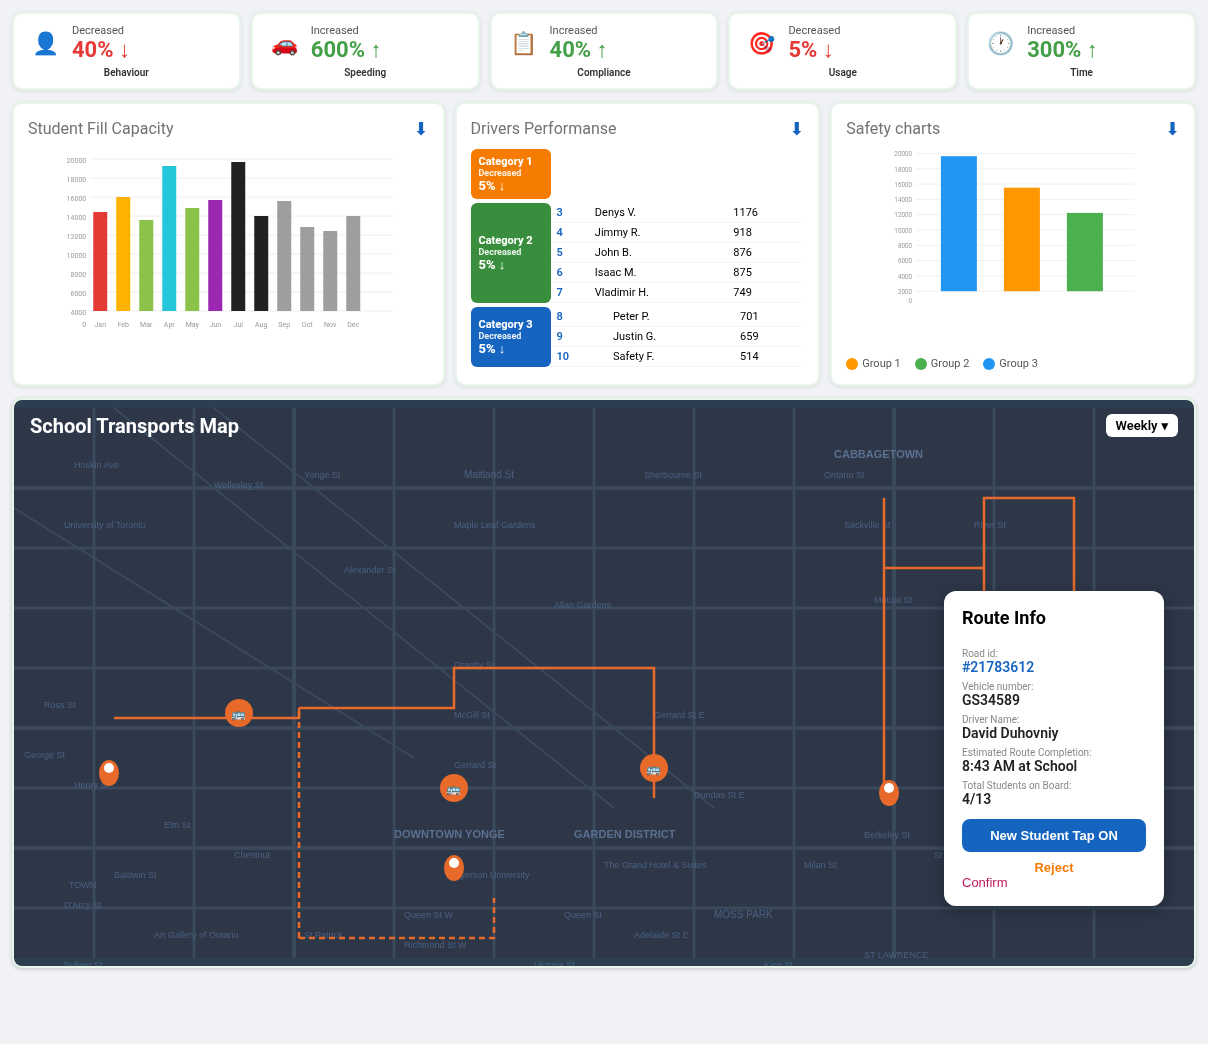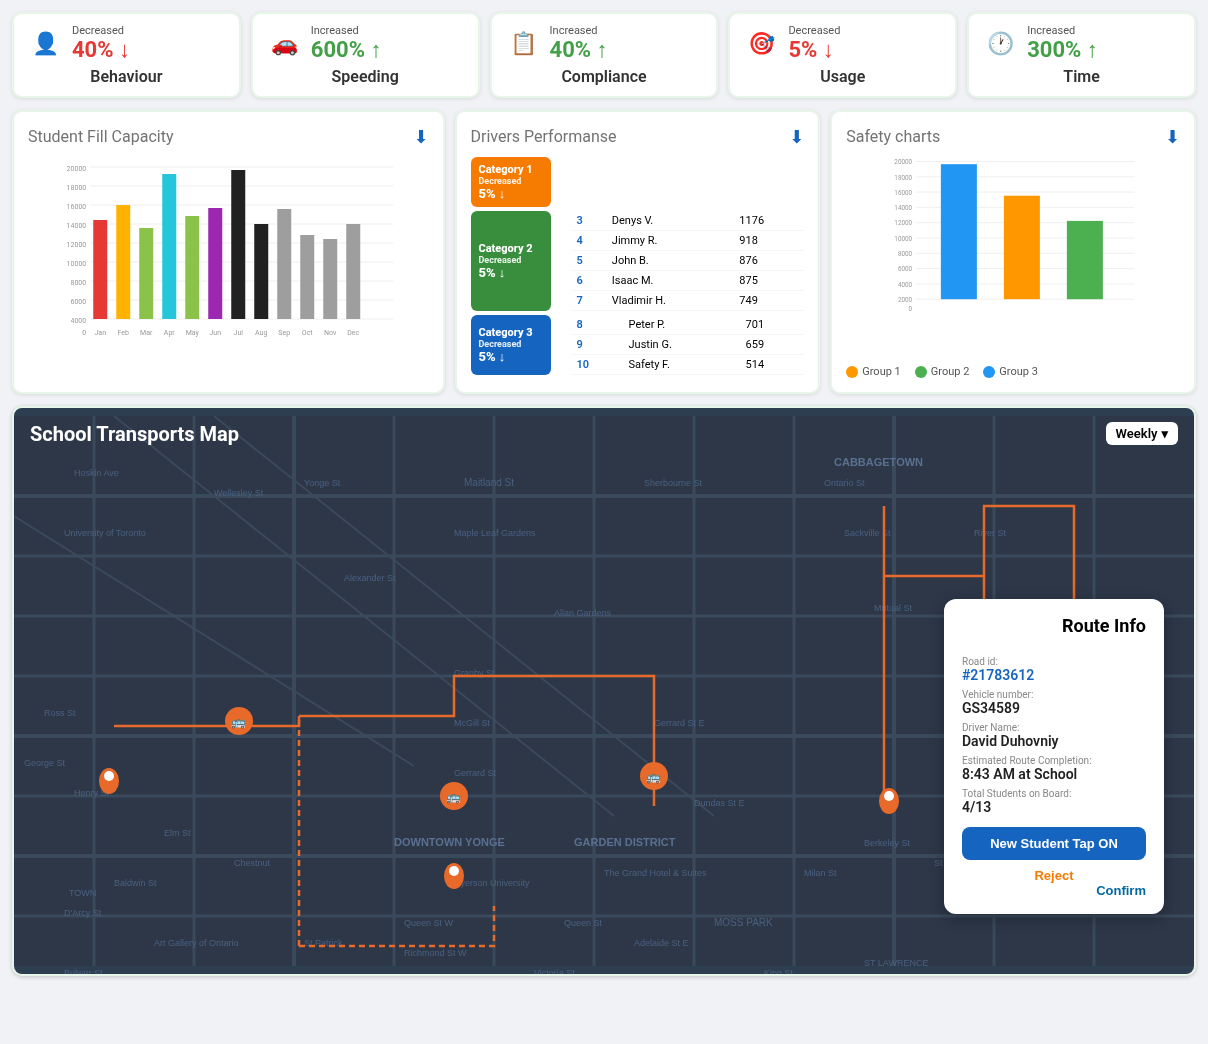--- a/index.html
+++ b/index.html
@@ -49,21 +49,21 @@
       font-size: 11px;
       color: #555;
     }
     .kpi-value {
       font-size: 22px;
       font-weight: 700;
     }
     .kpi-value.red { color: #e53935; }
     .kpi-value.green { color: #43a047; }
     .kpi-label {
-      font-size: 16px;
+      font-size: 10px;
       color: #333;
       font-weight: 600;
       margin-top: 4px;
       text-align: center;
     }
     .arrow-down { color: #e53935; }
     .arrow-up { color: #43a047; }
 
     
     .charts-row {
@@ -110,21 +110,21 @@
       width: 100%;
       height: 100%;
     }
     .category-label {
       width: 80px;
       border-radius: 6px;
       padding: 6px 8px;
       color: white;
       font-size: 10px;
       font-weight: 700;
-      margin-right: 20px;
+      margin-right: 0;
       display: flex;
       flex-direction: column;
       justify-content: center;
     }
     .cat-orange { background: #f57c00; }
     .cat-green { background: #388e3c; }
     .cat-blue { background: #1565c0; }
     .cat-name { font-size: 11px; font-weight: 800; }
     .cat-status { font-size: 9px; opacity: 0.9; }
     .cat-pct { font-size: 13px; font-weight: 800; }
@@ -199,21 +199,20 @@
       border-radius: 12px;
       padding: 16px 18px;
       width: 220px;
       box-shadow: 0 4px 16px rgba(0,0,0,0.3);
       z-index: 20;
     }
     .route-popup-title {
       font-size: 18px;
       font-weight: 700;
       margin-bottom: 20px;
-      text-align: right;
     }
     .route-field-label {
       font-size: 10px;
       color: #888;
       margin-top: 6px;
     }
     .route-field-value {
       font-size: 14px;
       font-weight: 600;
       color: #222;
@@ -243,26 +242,26 @@
       color: #f57c00;
       font-size: 13px;
       font-weight: 600;
       cursor: pointer;
       flex: 1;
       text-align: center;
     }
     .route-btn-confirm {
       background: none;
       border: none;
-      color: #0369a1;
+      color: #be185d;
       font-size: 13px;
-      font-weight: 700;
+      font-weight: 400;
       cursor: pointer;
       flex: 1;
-      text-align: right;
+      text-align: left;
     }
 
     
     .map-svg {
       width: 100%;
       height: 100%;
     }
 
     
     .legend {

